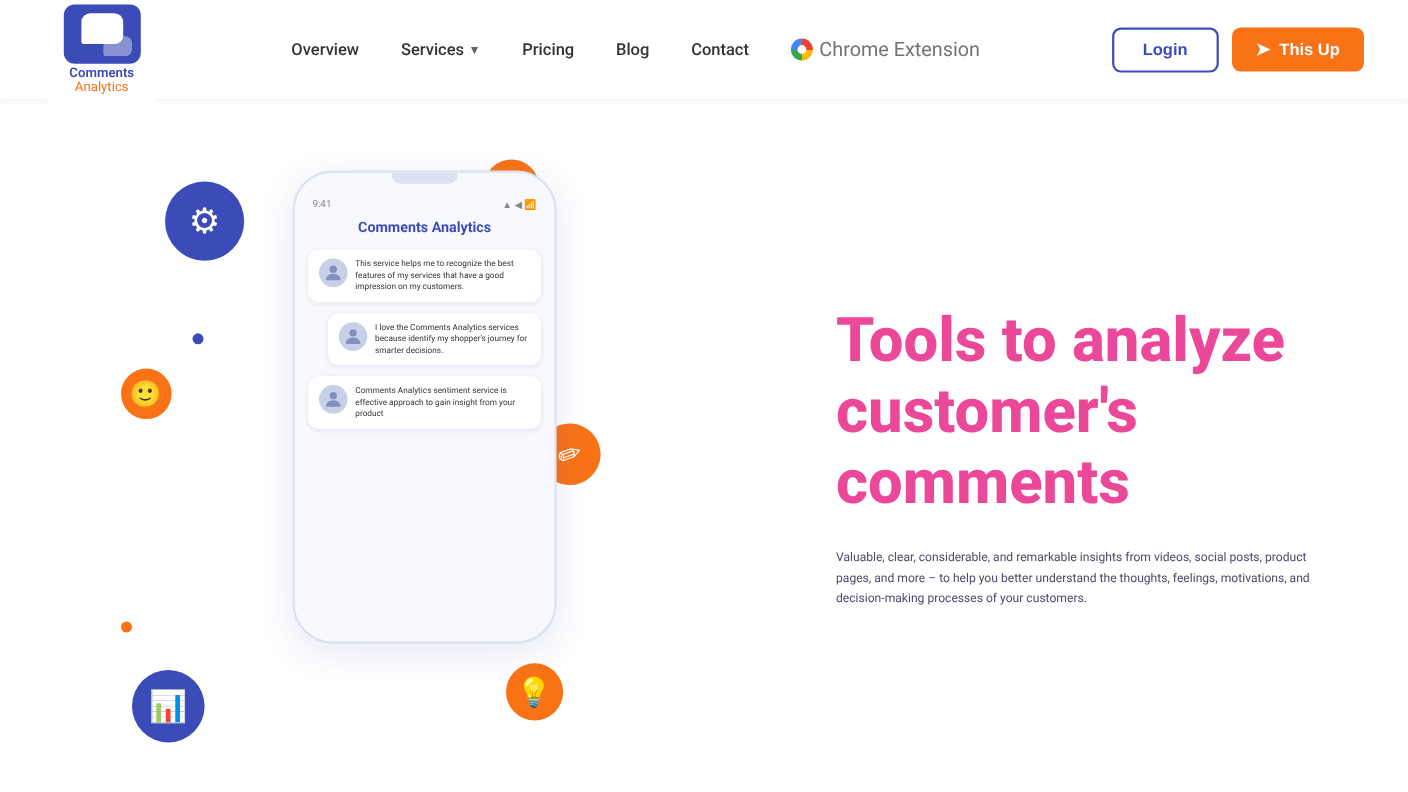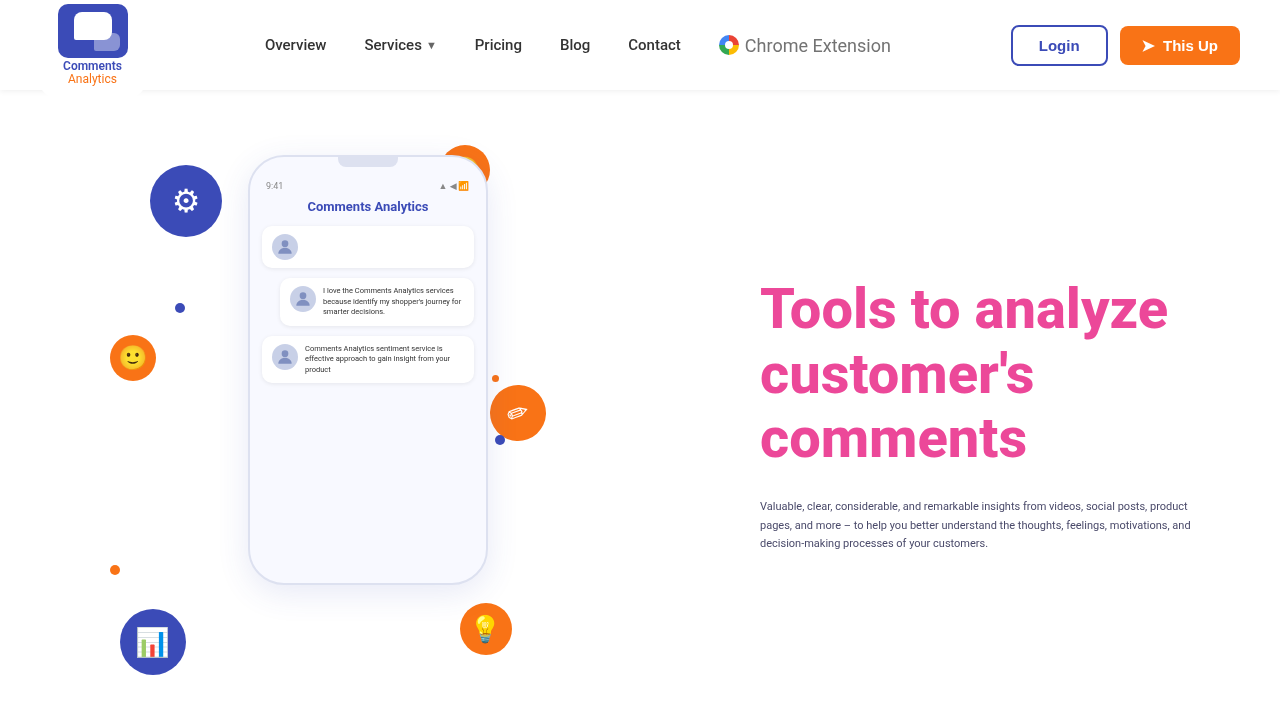--- a/index.html
+++ b/index.html
@@ -74,21 +74,21 @@
     
     .hero {
       display: flex; align-items: center; min-height: 630px;
       padding: 40px 60px 20px 60px; position: relative; overflow: hidden;
     }
     .hero-left { flex: 0 0 640px; position: relative; height: 560px; }
     .hero-right { flex: 1; padding-left: 60px; }
 
     
     .phone-wrap {
-      position: absolute; left: 188px; top: 20px;
+      position: absolute; left: 206px; top: 20px;
       width: 240px; height: 430px;
     }
     .phone {
       width: 240px; height: 430px; background: #f8f9ff; border-radius: 36px;
       border: 2px solid #dde1f0; box-shadow: 0 8px 32px rgba(60,70,180,0.12);
       overflow: hidden; position: relative;
     }
     .phone-notch {
       width: 60px; height: 10px; background: #dde1f0; border-radius: 0 0 8px 8px;
       margin: 0 auto 8px;
@@ -201,20 +201,21 @@
         </div>
         <div class="phone-title">Comments Analytics</div>
 
         <div class="phone-comment">
           <div class="phone-avatar">
             <svg viewBox="0 0 24 24" fill="#8090c0">
                 <circle cx="12" cy="8" r="4"></circle>
                 <path d="M4 20c0-4 3.6-7 8-7s8 3 8 7"></path>
               </svg>
           </div>
+          <div class="phone-comment-text">This service helps me to recognize the best features of my services that have a good impression on my customers.</div>
         </div>
 
         <div class="phone-comment phone-comment2">
           <div class="phone-avatar">
             <svg viewBox="0 0 24 24" fill="#8090c0">
                 <circle cx="12" cy="8" r="4"></circle>
                 <path d="M4 20c0-4 3.6-7 8-7s8 3 8 7"></path>
               </svg>
           </div>
           <div class="phone-comment-text">I love the Comments Analytics services because identify my shopper's journey for smarter decisions.</div>

